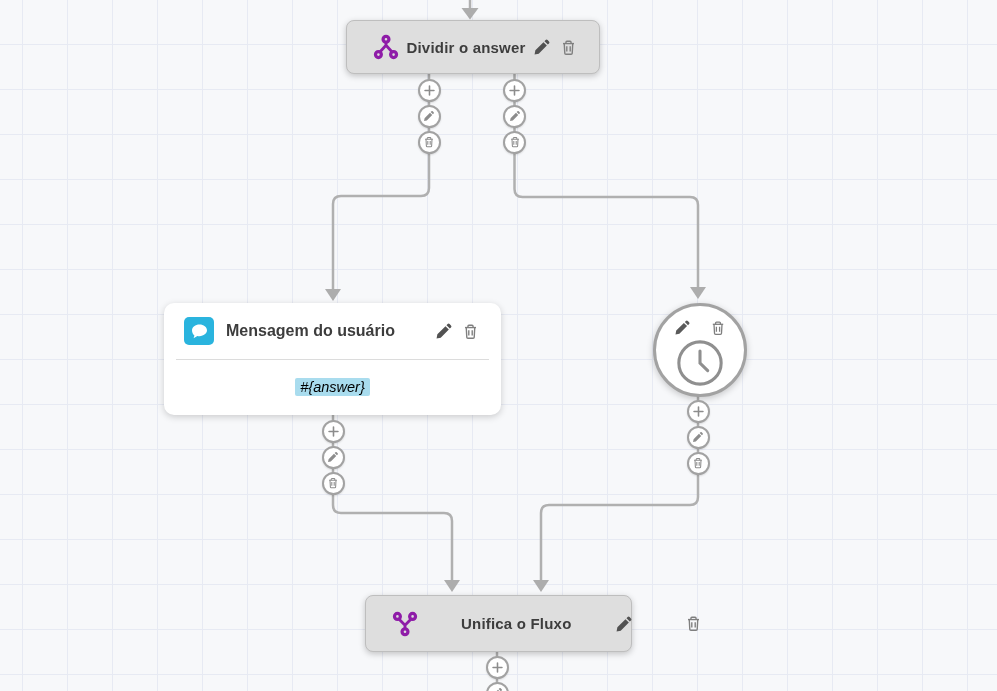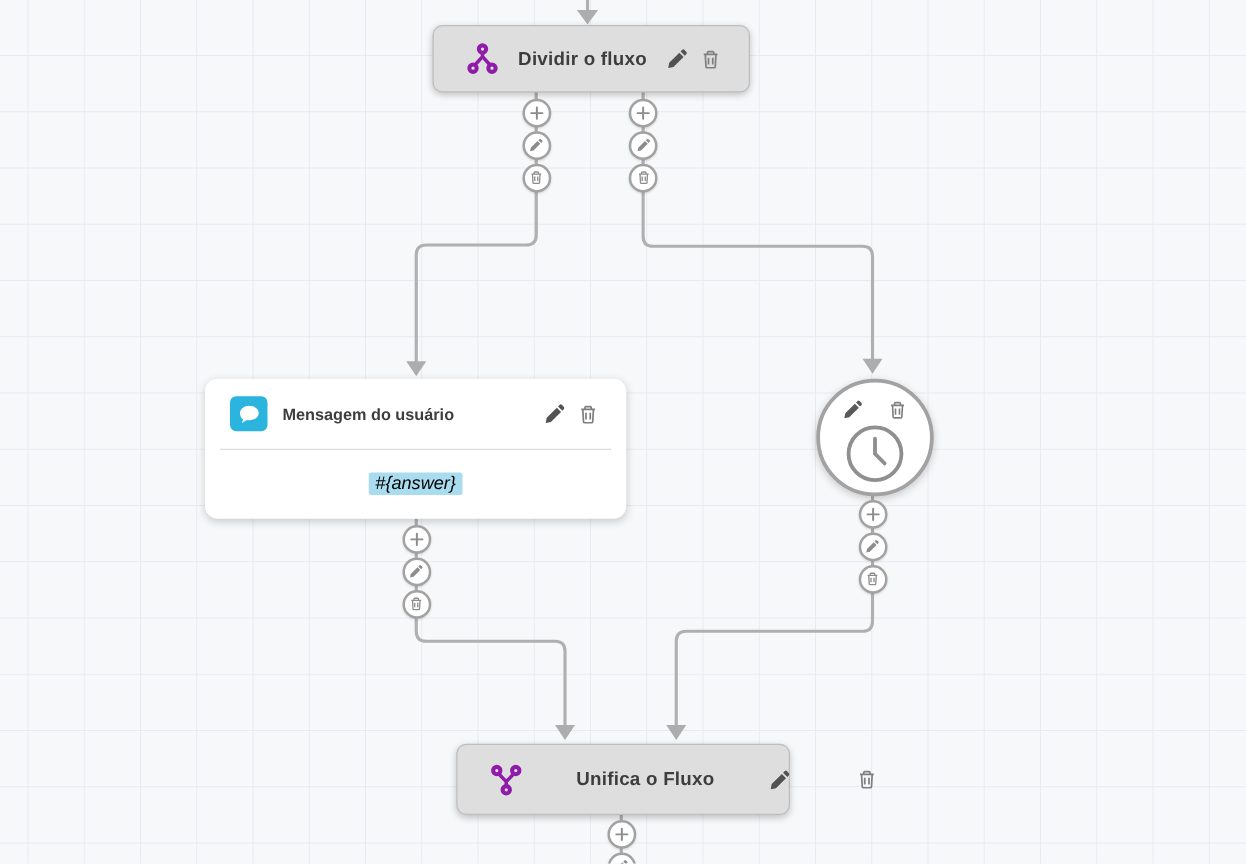--- a/index.html
+++ b/index.html
@@ -47,21 +47,21 @@
     background:#ffffff;
     border-radius:10px;
     box-shadow:0 2px 7px rgba(0,0,0,.18);
     box-sizing:border-box;
   }
   .node-white .nhead{
     height:56px;display:flex;align-items:center;
     padding:0 22px 0 20px;
   }
   .node-white .ntitle{
-    font-size:13px;font-weight:bold;color:#3d3d3d;
+    font-size:16px;font-weight:bold;color:#3d3d3d;
     margin:0 auto 0 12px;white-space:nowrap;
   }
   .node-white .divider{height:1px;background:#dcdcdc;margin:0 12px;}
   .node-white .nbody{
     height:54px;display:flex;align-items:center;justify-content:center;
   }
   .chatbox{
     width:30px;height:28px;border-radius:5px;
     display:flex;align-items:center;justify-content:center;flex:none;
   }
@@ -123,21 +123,21 @@
     <span class="nicon">
       <svg width="26" height="26" viewBox="0 0 24 24">
         <g stroke="#8f1ca8" fill="none">
           <path d="M12 7.4 V10.4 M12 10.4 L6.4 16.6 M12 10.4 L17.6 16.6" stroke-width="2.6"></path>
           <circle cx="12" cy="4.8" r="2.7" stroke-width="3"></circle>
           <circle cx="5" cy="19" r="2.7" stroke-width="3"></circle>
           <circle cx="19" cy="19" r="2.7" stroke-width="3"></circle>
         </g>
       </svg>
     </span>
-    <span class="ntitle">Dividir o fluxo</span>
+    <span class="ntitle">Dividir o answer</span>
     <span class="hact">
       <svg width="18" height="18" viewBox="0 0 16 16" fill="#525252">
         <path d="M11.2 1.8a1.25 1.25 0 0 1 1.8 0l1.2 1.2a1.25 1.25 0 0 1 0 1.8l-1 1-3-3 1-1zM9.3 3.7l3 3-7.2 7.2-3.7.7.7-3.7L9.3 3.7z"></path>
       </svg>
     </span>
     <span class="hact">
       <svg width="17" height="17" viewBox="0 0 16 16" fill="none" stroke="#7f7f7f" stroke-width="1.3">
         <path d="M2.8 4.3h10.4"></path>
           <path d="M5.6 4.3V3c0-.5.4-.9.9-.9h3c.5 0 .9.4.9.9v1.3"></path>
         <path d="M4 4.3l.5 9c0 .6.5 1 1.1 1h4.8c.6 0 1.1-.4 1.1-1l.5-9"></path>

